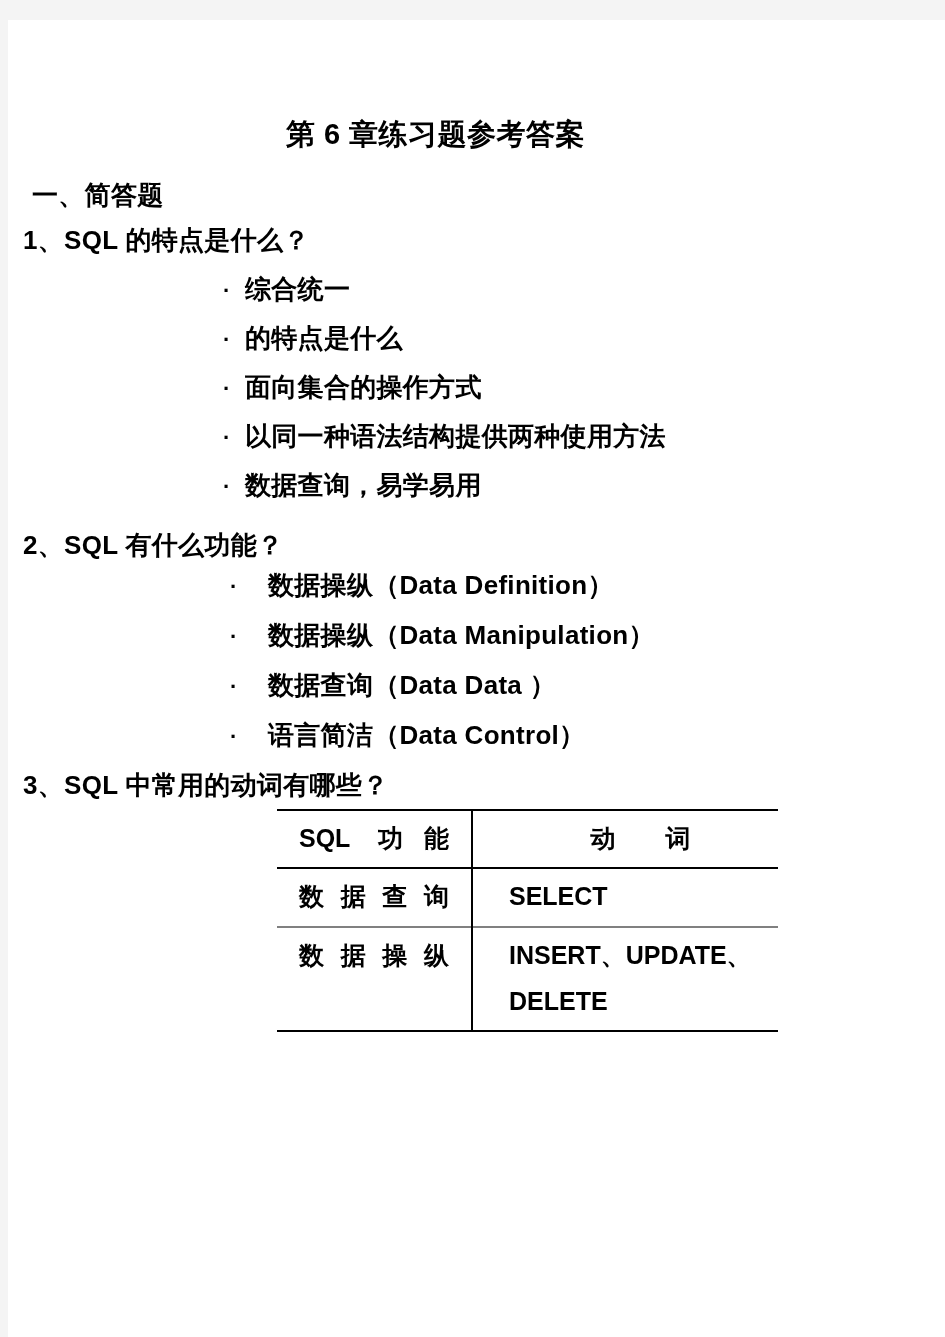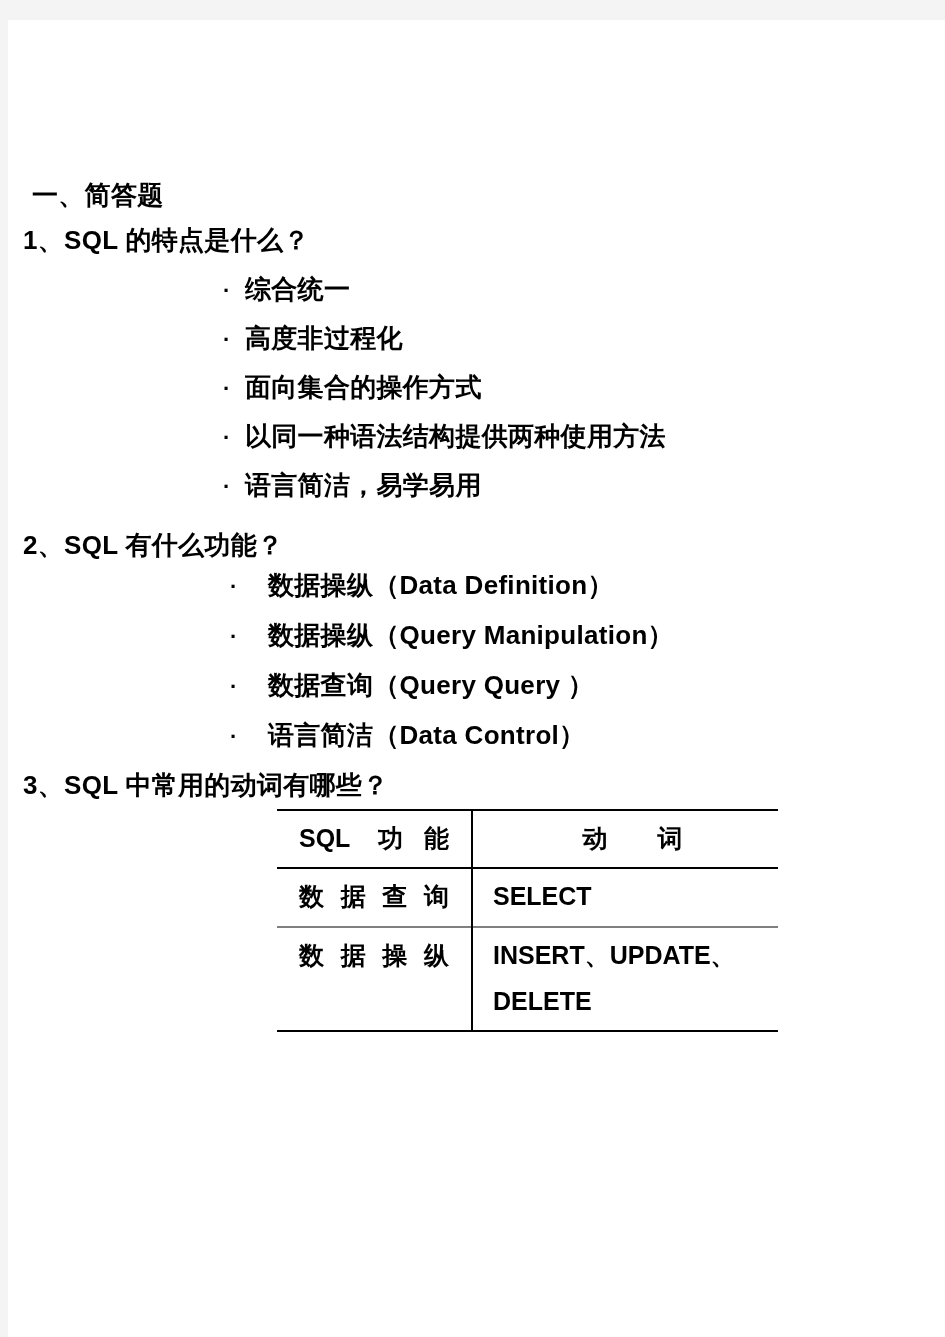--- a/index.html
+++ b/index.html
@@ -95,21 +95,21 @@
     width: 195px;
     border-right: 2px solid #000;
     padding: 4px 22px 6px 22px;
     text-align: justify;
     text-align-last: justify;
     text-justify: inter-character;
     box-sizing: border-box;
   }
   #verbs-table .col-verb {
     width: 306px;
-    padding: 4px 6px 6px 20px;
+    padding: 4px 6px 6px 36px;
     text-align: left;
     box-sizing: border-box;
   }
   #verbs-table .col-verb.centered {
     text-align: center;
     text-align-last: center;
   }
   #verbs-table tr.rule-black > td {
     border-top: 2px solid #000;
   }
@@ -123,59 +123,60 @@
     font-size: 0;
     padding: 0;
   }
   .cell-pad-mid { padding-top: 22px; }
 </style>
 </head>
 <body>
 
 <div id="page">
 
+  <div class="doc-title">第 6 章练习题参考答案</div>
 
   <div class="section-heading" style="top:158px;">一、简答题</div>
 
   <div class="question" style="top:203px;">1、SQL 的特点是什么？</div>
 
   <div class="bullet-row bullet-group-1" style="left:215px; top:252px;">
     <span class="dot">·</span>
     <span>综合统一</span>
   </div>
   <div class="bullet-row bullet-group-1" style="left:215px; top:301px;">
     <span class="dot">·</span>
-    <span>高度非过程化</span>
+    <span>的特点是什么</span>
   </div>
   <div class="bullet-row bullet-group-1" style="left:215px; top:350px;">
     <span class="dot">·</span>
     <span>面向集合的操作方式</span>
   </div>
   <div class="bullet-row bullet-group-1" style="left:215px; top:399px;">
     <span class="dot">·</span>
     <span>以同一种语法结构提供两种使用方法</span>
   </div>
   <div class="bullet-row bullet-group-1" style="left:215px; top:448px;">
     <span class="dot">·</span>
-    <span>语言简洁，易学易用</span>
+    <span>数据查询，易学易用</span>
   </div>
 
   <div class="question" style="top:508px;">2、SQL 有什么功能？</div>
 
   <div class="bullet-row bullet-group-2" style="left:222px; top:548px;">
     <span class="dot">·</span>
     <span>数据操纵（Data Definition）</span>
   </div>
   <div class="bullet-row bullet-group-2" style="left:222px; top:598px;">
     <span class="dot">·</span>
-    <span>数据操纵（Query Manipulation）</span>
+    <span>数据操纵（Data Manipulation）</span>
   </div>
   <div class="bullet-row bullet-group-2" style="left:222px; top:648px;">
     <span class="dot">·</span>
-    <span>数据查询（Query Query ）</span>
+    <span>数据查询（Data Data ）</span>
   </div>
   <div class="bullet-row bullet-group-2" style="left:222px; top:698px;">
     <span class="dot">·</span>
     <span>语言简洁（Data Control）</span>
   </div>
 
   <div class="question" style="top:748px;">3、SQL 中常用的动词有哪些？</div>
 
   <table id="verbs-table">
     <tbody>

